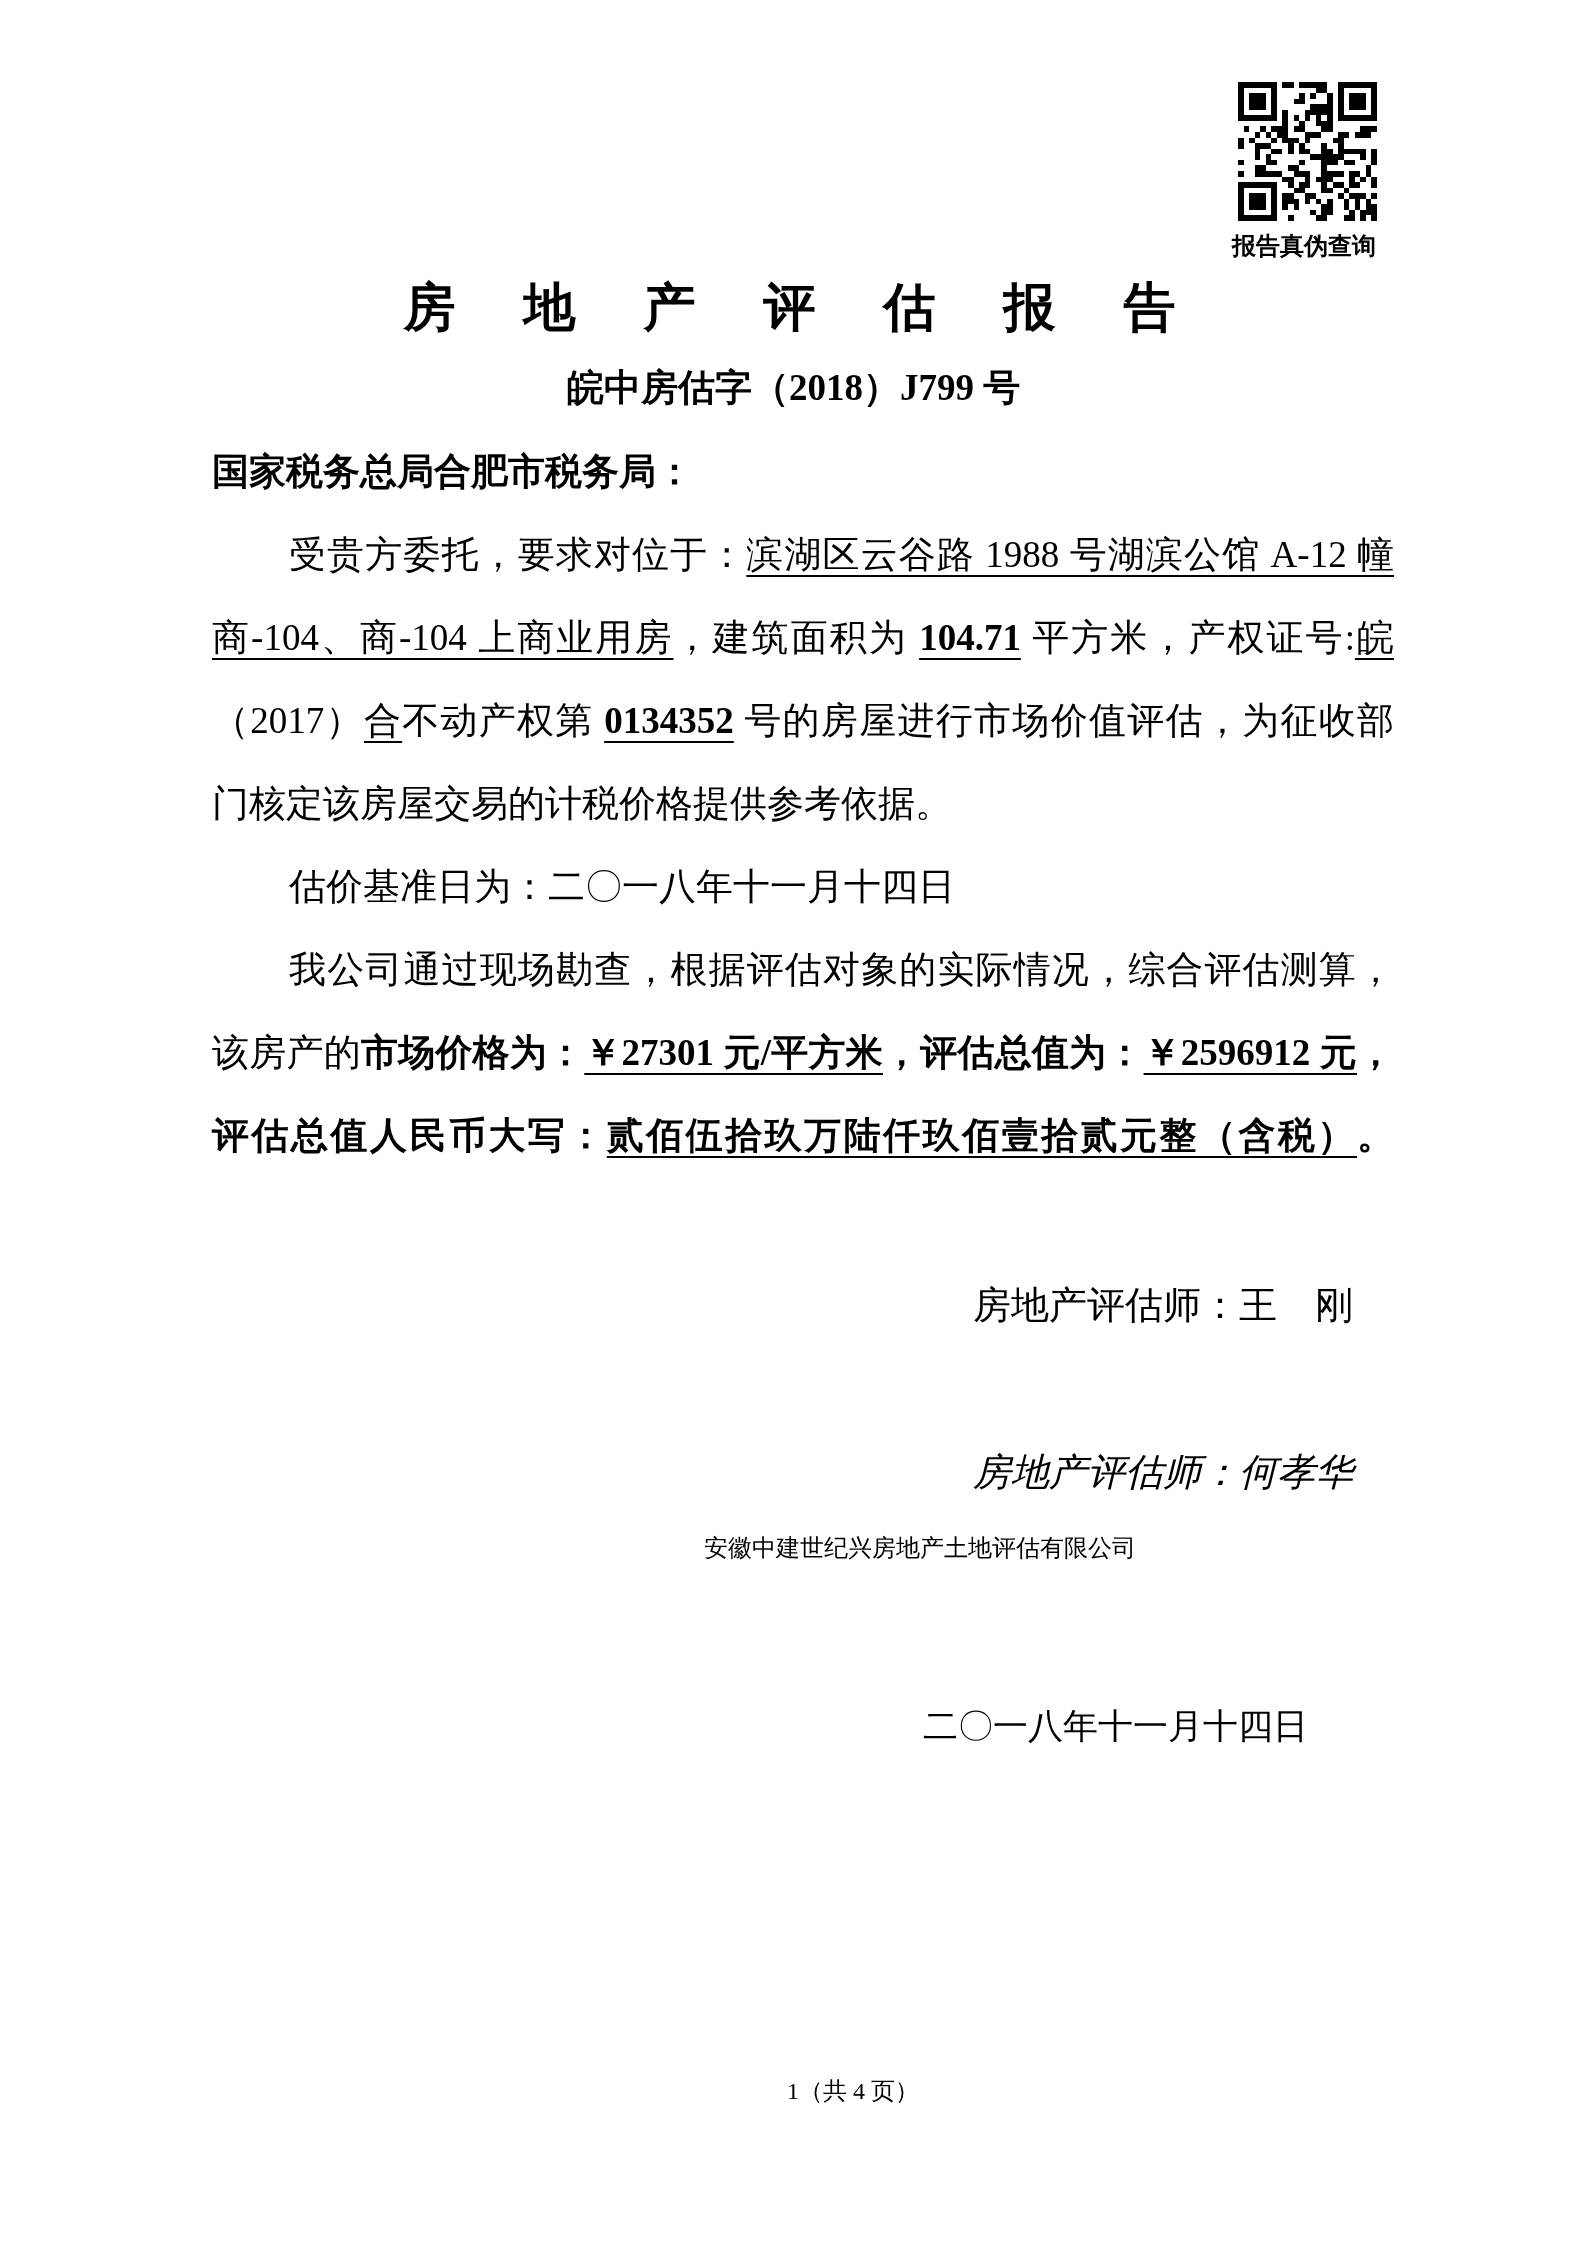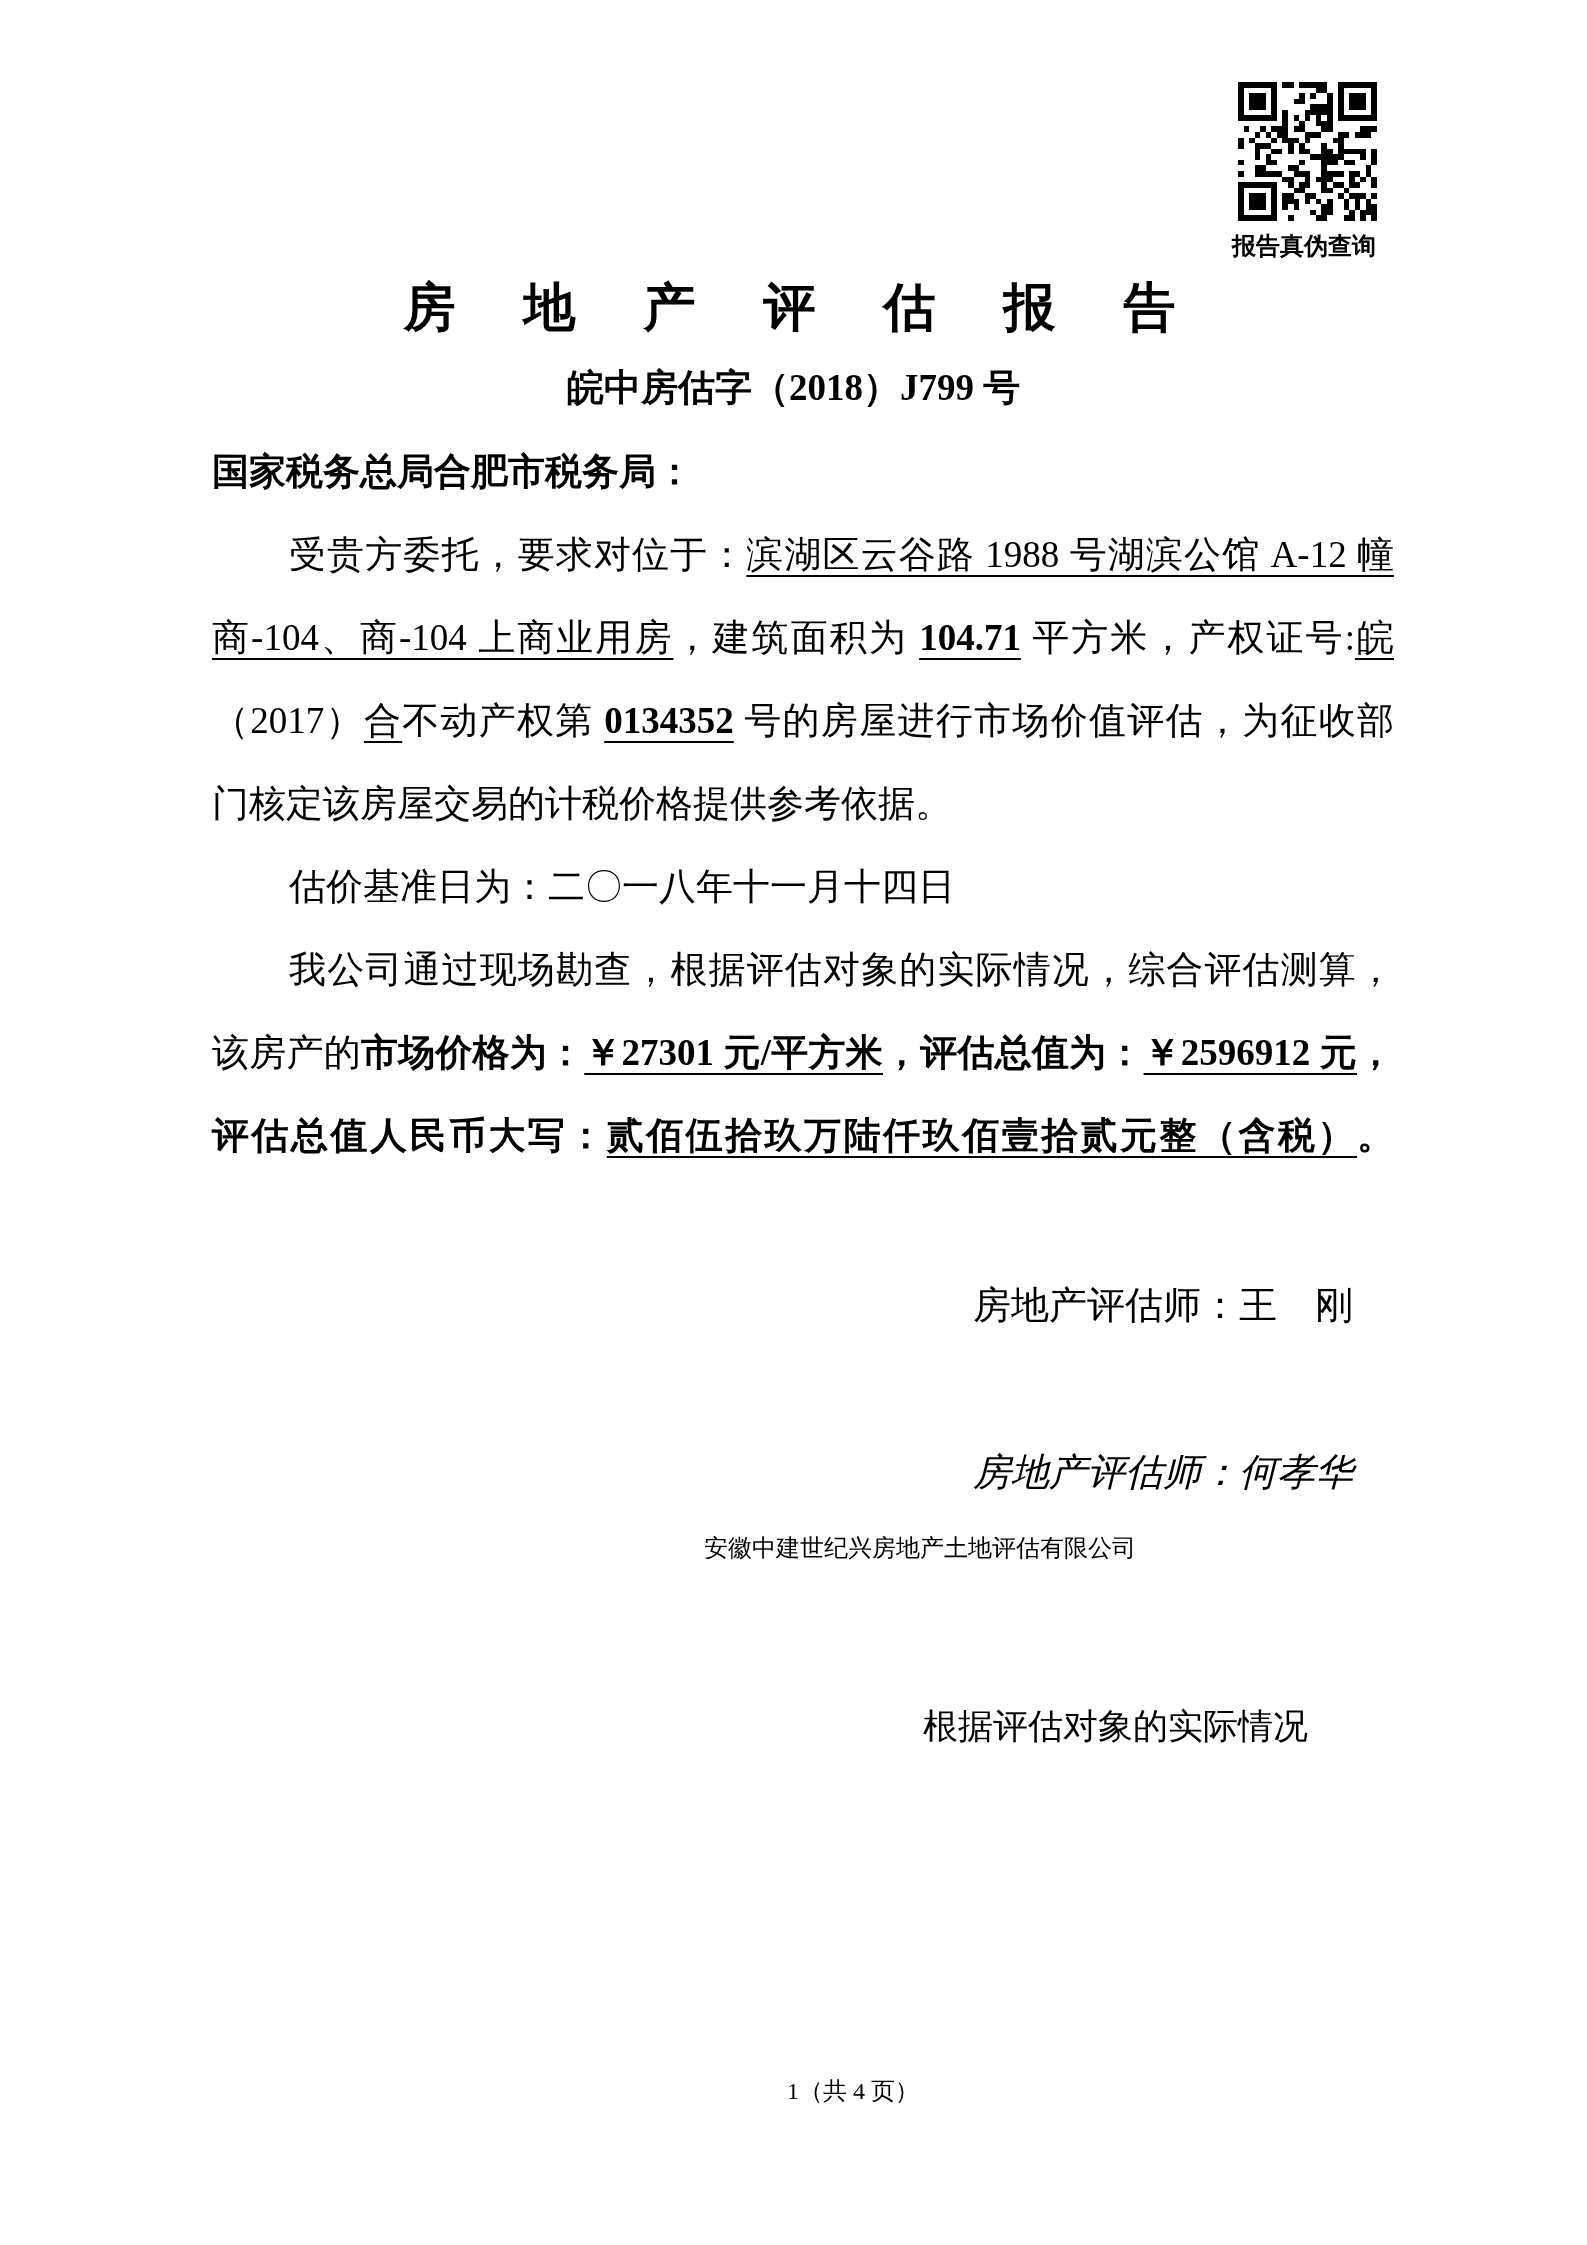--- a/index.html
+++ b/index.html
@@ -371,17 +371,17 @@
   <div class="sig-line sig-1">
     <span>房地产评估师：</span><span>王　刚</span>
   </div>
 
   <div class="sig-line sig-2">
     <span>房地产评估师：</span><span>何孝华</span>
   </div>
 
   <div class="company">安徽中建世纪兴房地产土地评估有限公司</div>
 
-  <div class="date-line">根据评估对象的实际情况</div>
+  <div class="date-line">二〇一八年十一月十四日</div>
 
   <div class="footer">1（共 4 页）</div>
 
 </div>
 
 </body></html>

